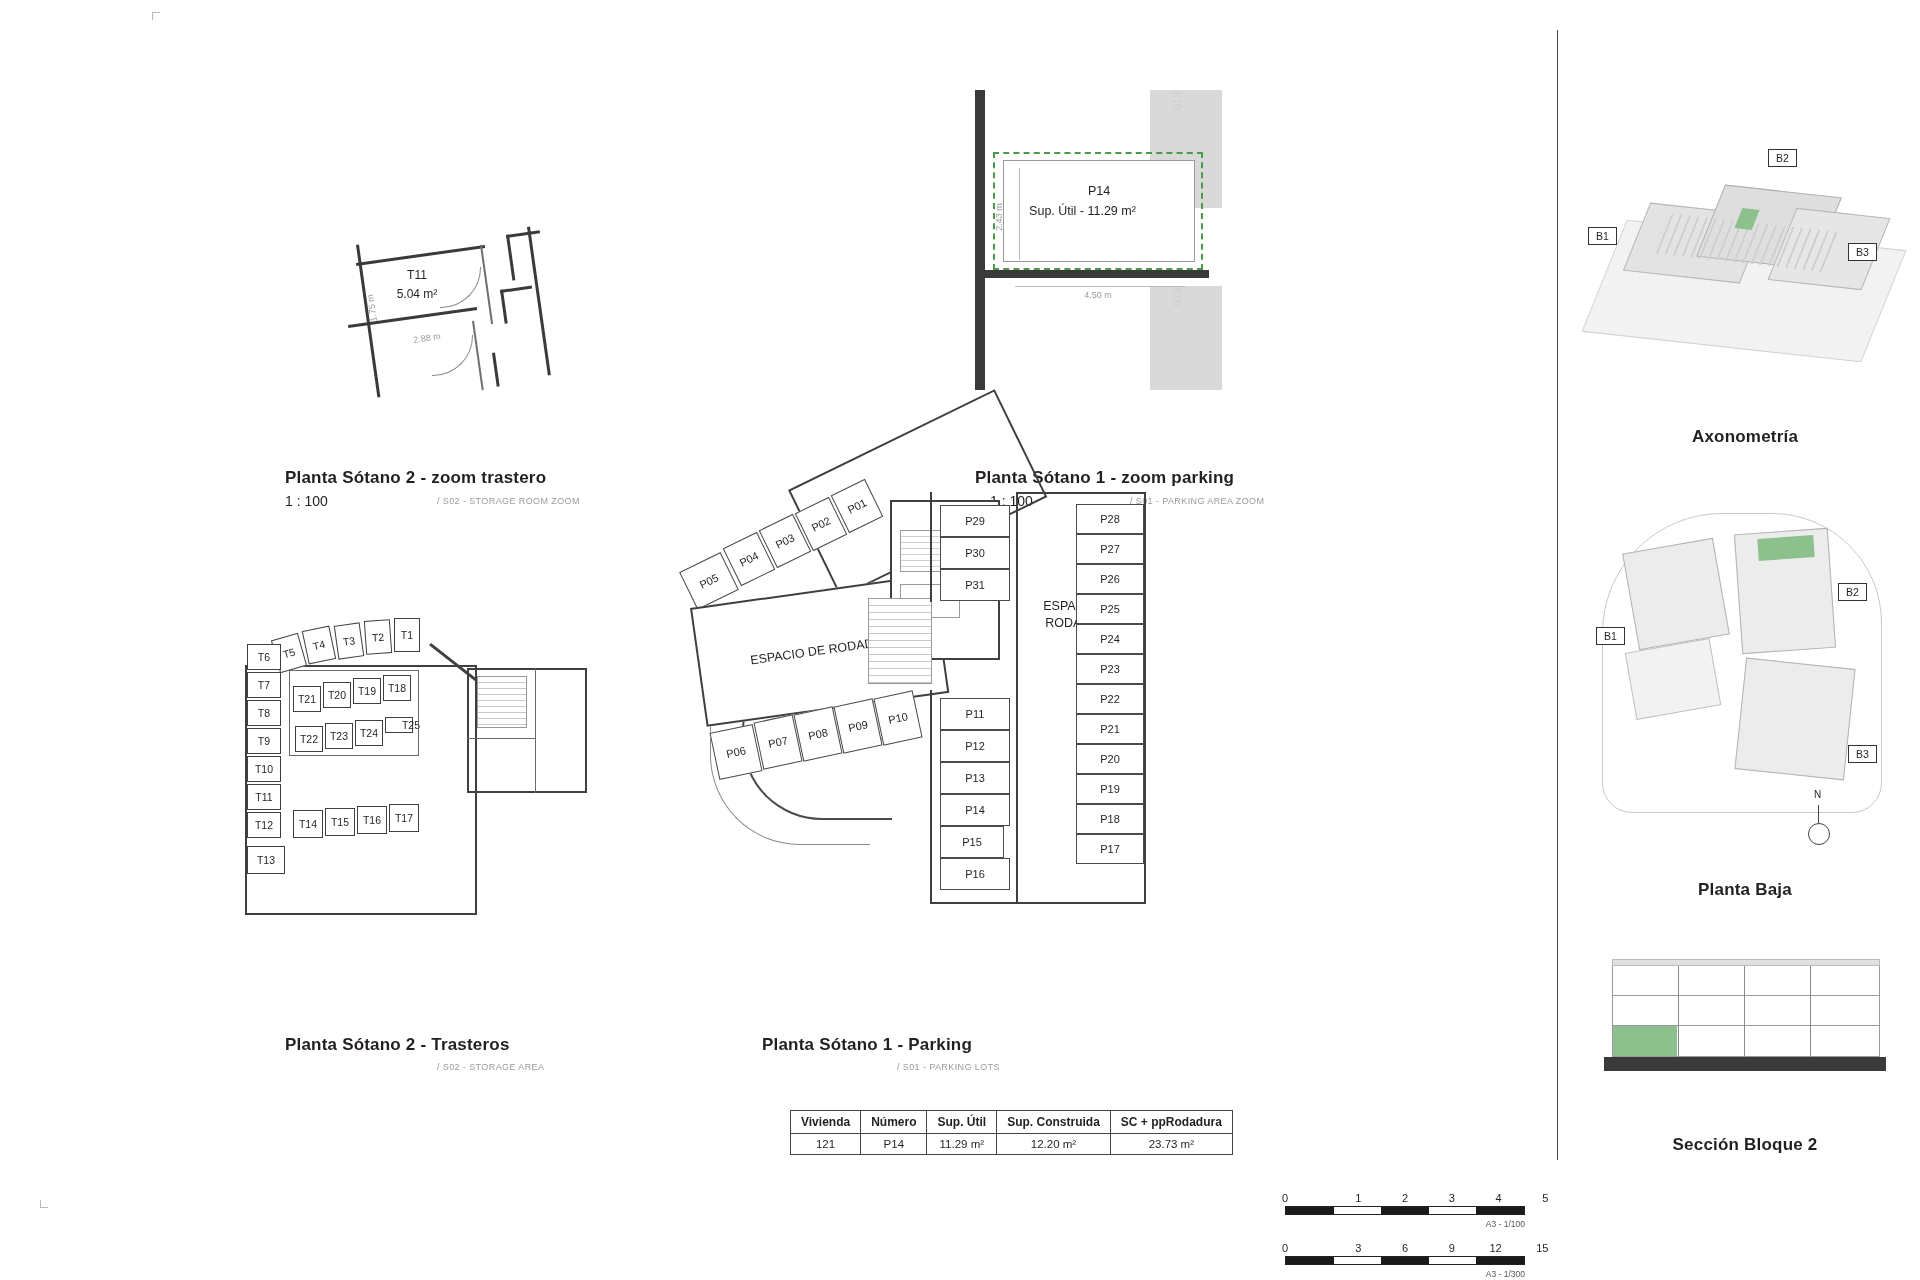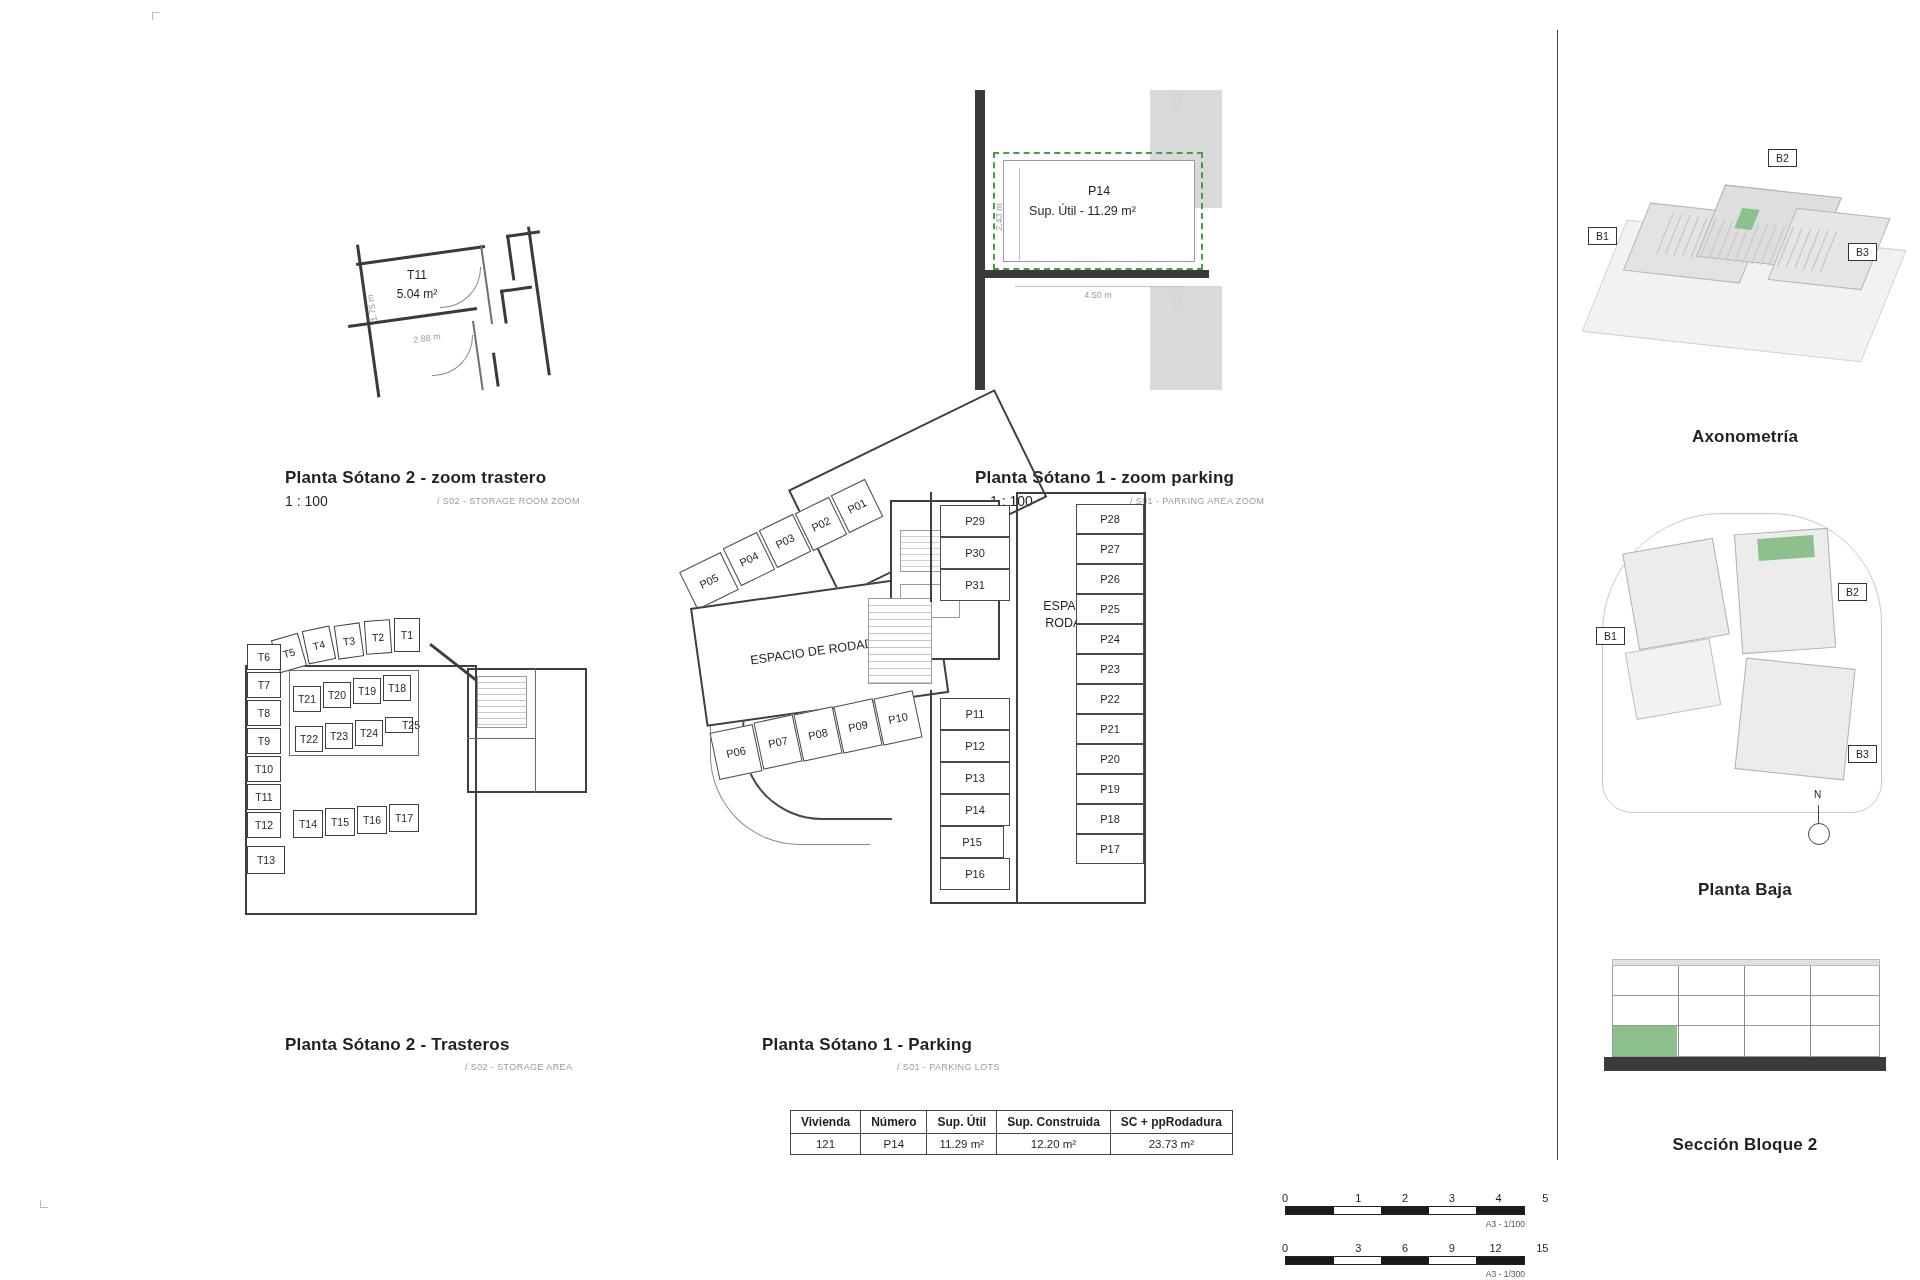--- a/index.html
+++ b/index.html
@@ -145,21 +145,21 @@
 
     <div class="abs" style="left:54px;top:50px;width:130px;height:86px;border:1px solid #6a6a6a;box-sizing:border-box;"></div>
 
     <div class="abs room" style="left:58px;top:190px;width:30px;height:28px;">T14</div>
     <div class="abs room" style="left:90px;top:188px;width:30px;height:28px;">T15</div>
     <div class="abs room" style="left:122px;top:186px;width:30px;height:28px;">T16</div>
     <div class="abs room" style="left:154px;top:184px;width:30px;height:28px;">T17</div>
   </div>
 
   <div class="abs ttl" style="left:285px;top:1035px;">Planta Sótano 2 - Trasteros</div>
-  <div class="abs sub" style="left:437px;top:1062px;margin-left:28px;">/ S02 - STORAGE AREA</div>
+  <div class="abs sub" style="left:437px;top:1062px;">/ S02 - STORAGE AREA</div>
 
   <div class="abs" style="left:700px;top:550px;width:720px;height:500px;">
 
     <div class="abs" style="left:10px;top:75px;width:160px;height:220px;border-left:1px solid #8a8a8a;border-top:1px solid #8a8a8a;border-bottom:1px solid #8a8a8a;border-radius:90px 0 0 90px;box-sizing:border-box;"></div>
     <div class="abs" style="left:42px;top:100px;width:150px;height:170px;border-left:2px solid #4a4a4a;border-top:2px solid #4a4a4a;border-bottom:2px solid #4a4a4a;border-radius:80px 0 0 80px;box-sizing:border-box;"></div>
     <div class="abs" style="left:120px;top:120px;width:70px;height:70px;border:1px solid #9a9a9a;box-sizing:border-box;background:repeating-linear-gradient(135deg,#fff 0 6px,#cfcfcf 6px 7px);"></div>
 
     <div class="abs" style="left:88px;top:-60px;width:230px;height:120px;border:2px solid #3f3f3f;box-sizing:border-box;transform:rotate(-26deg);transform-origin:left top;"></div>
 
     <div class="abs parkcell" style="left:-14px;top:10px;width:46px;height:42px;transform:rotate(-26deg);">P05</div>

